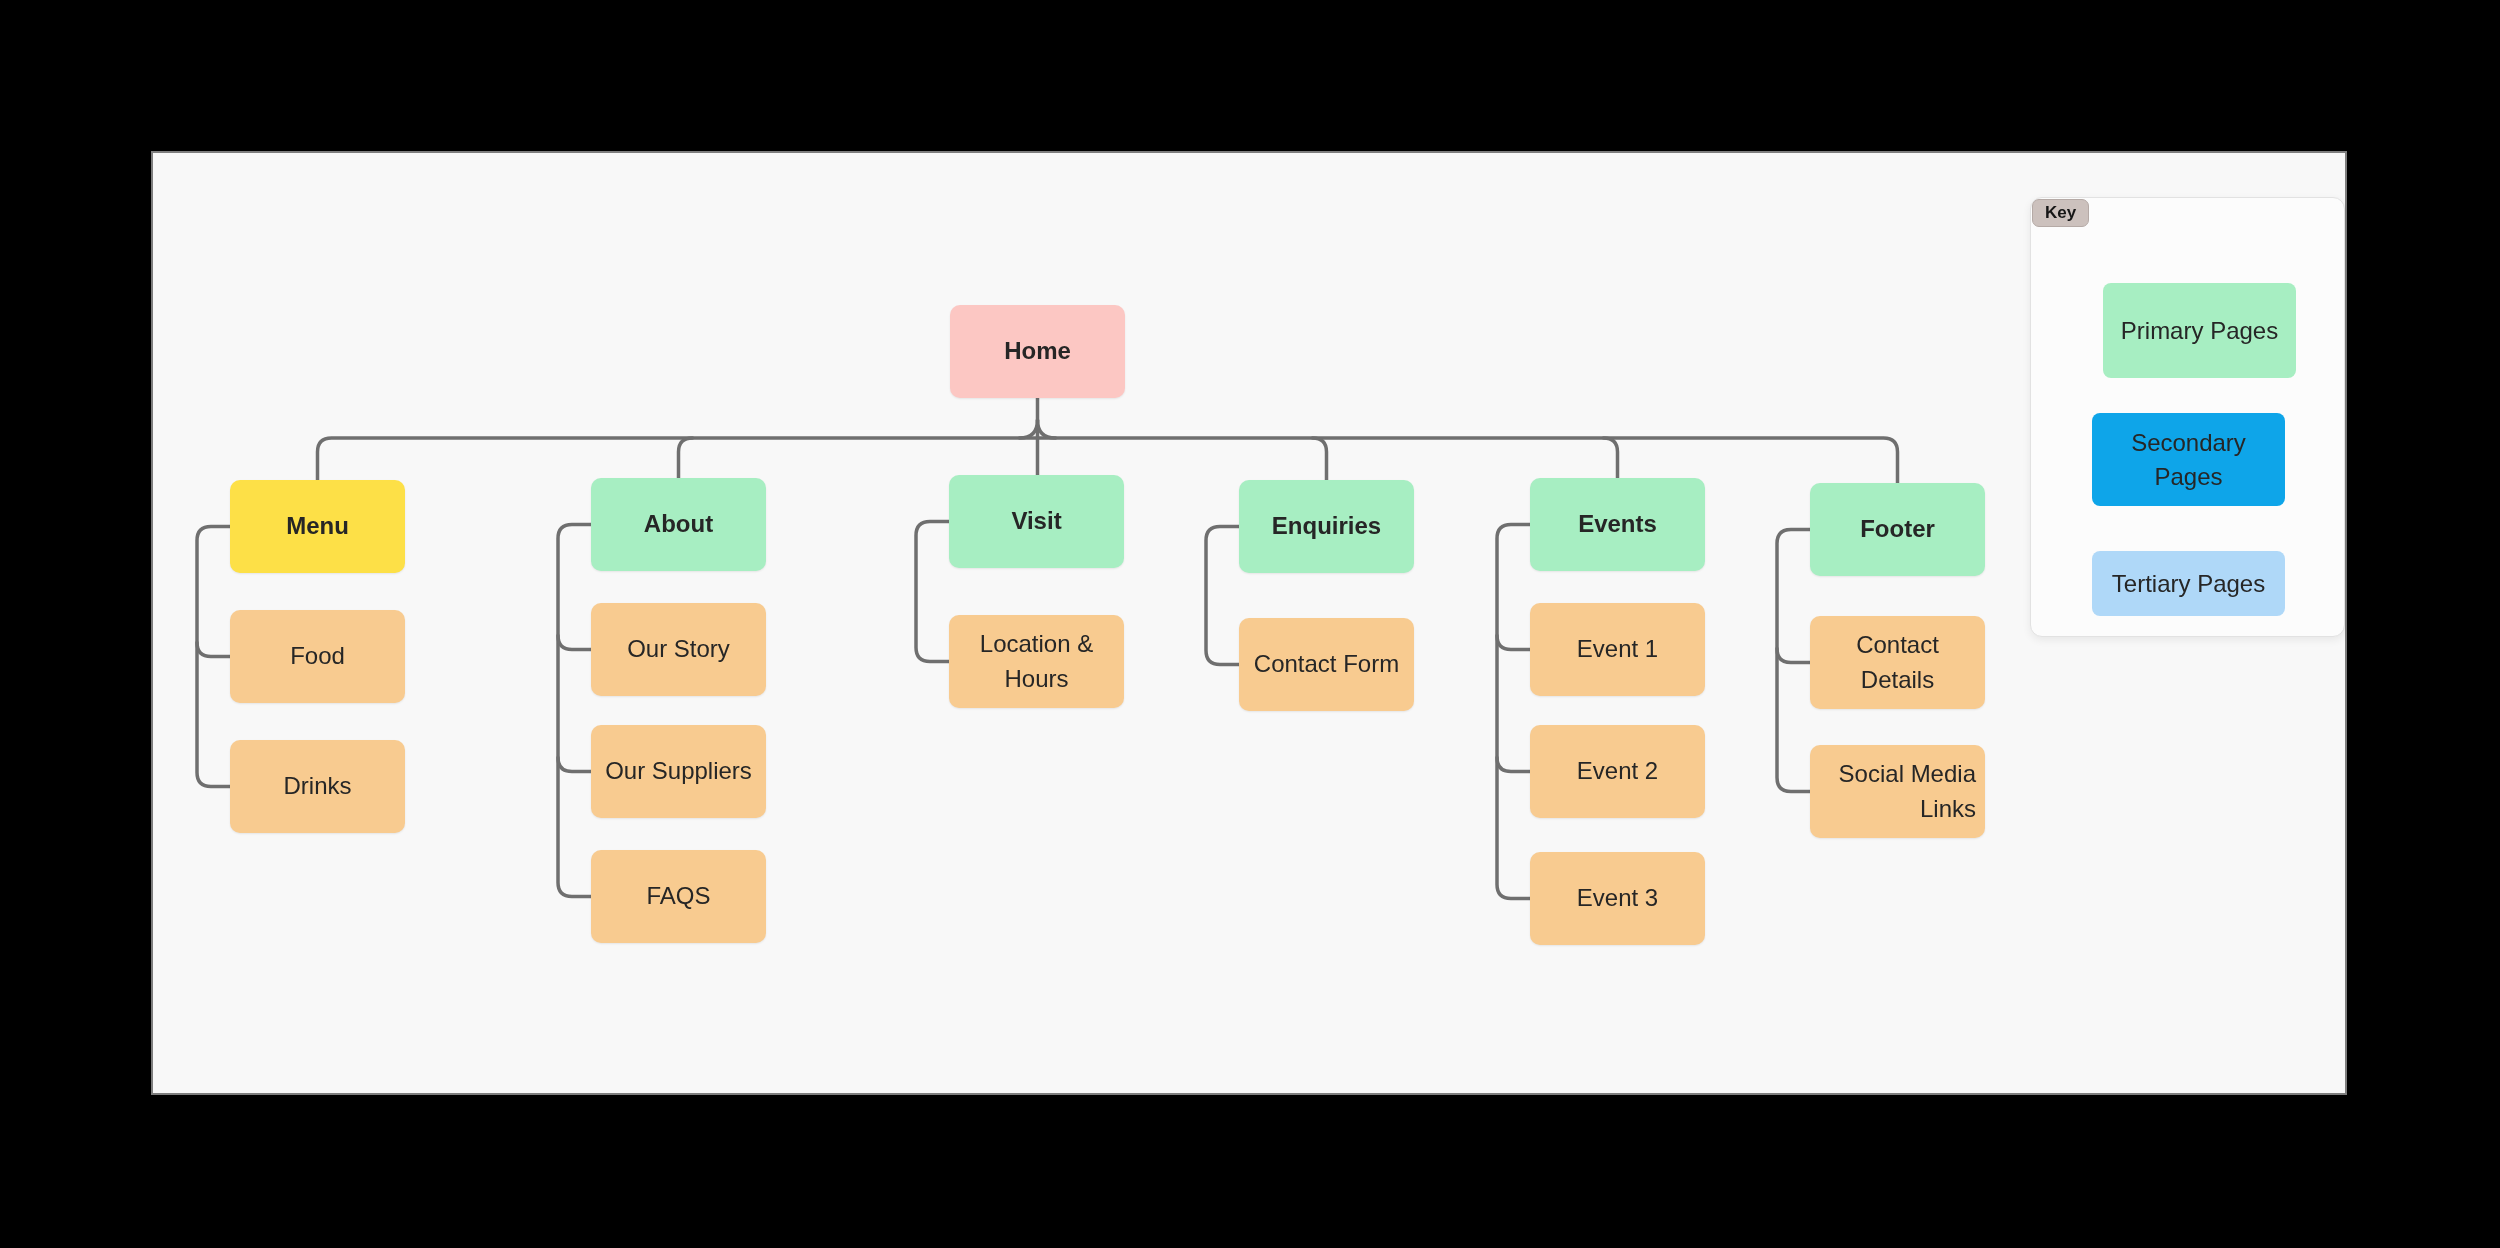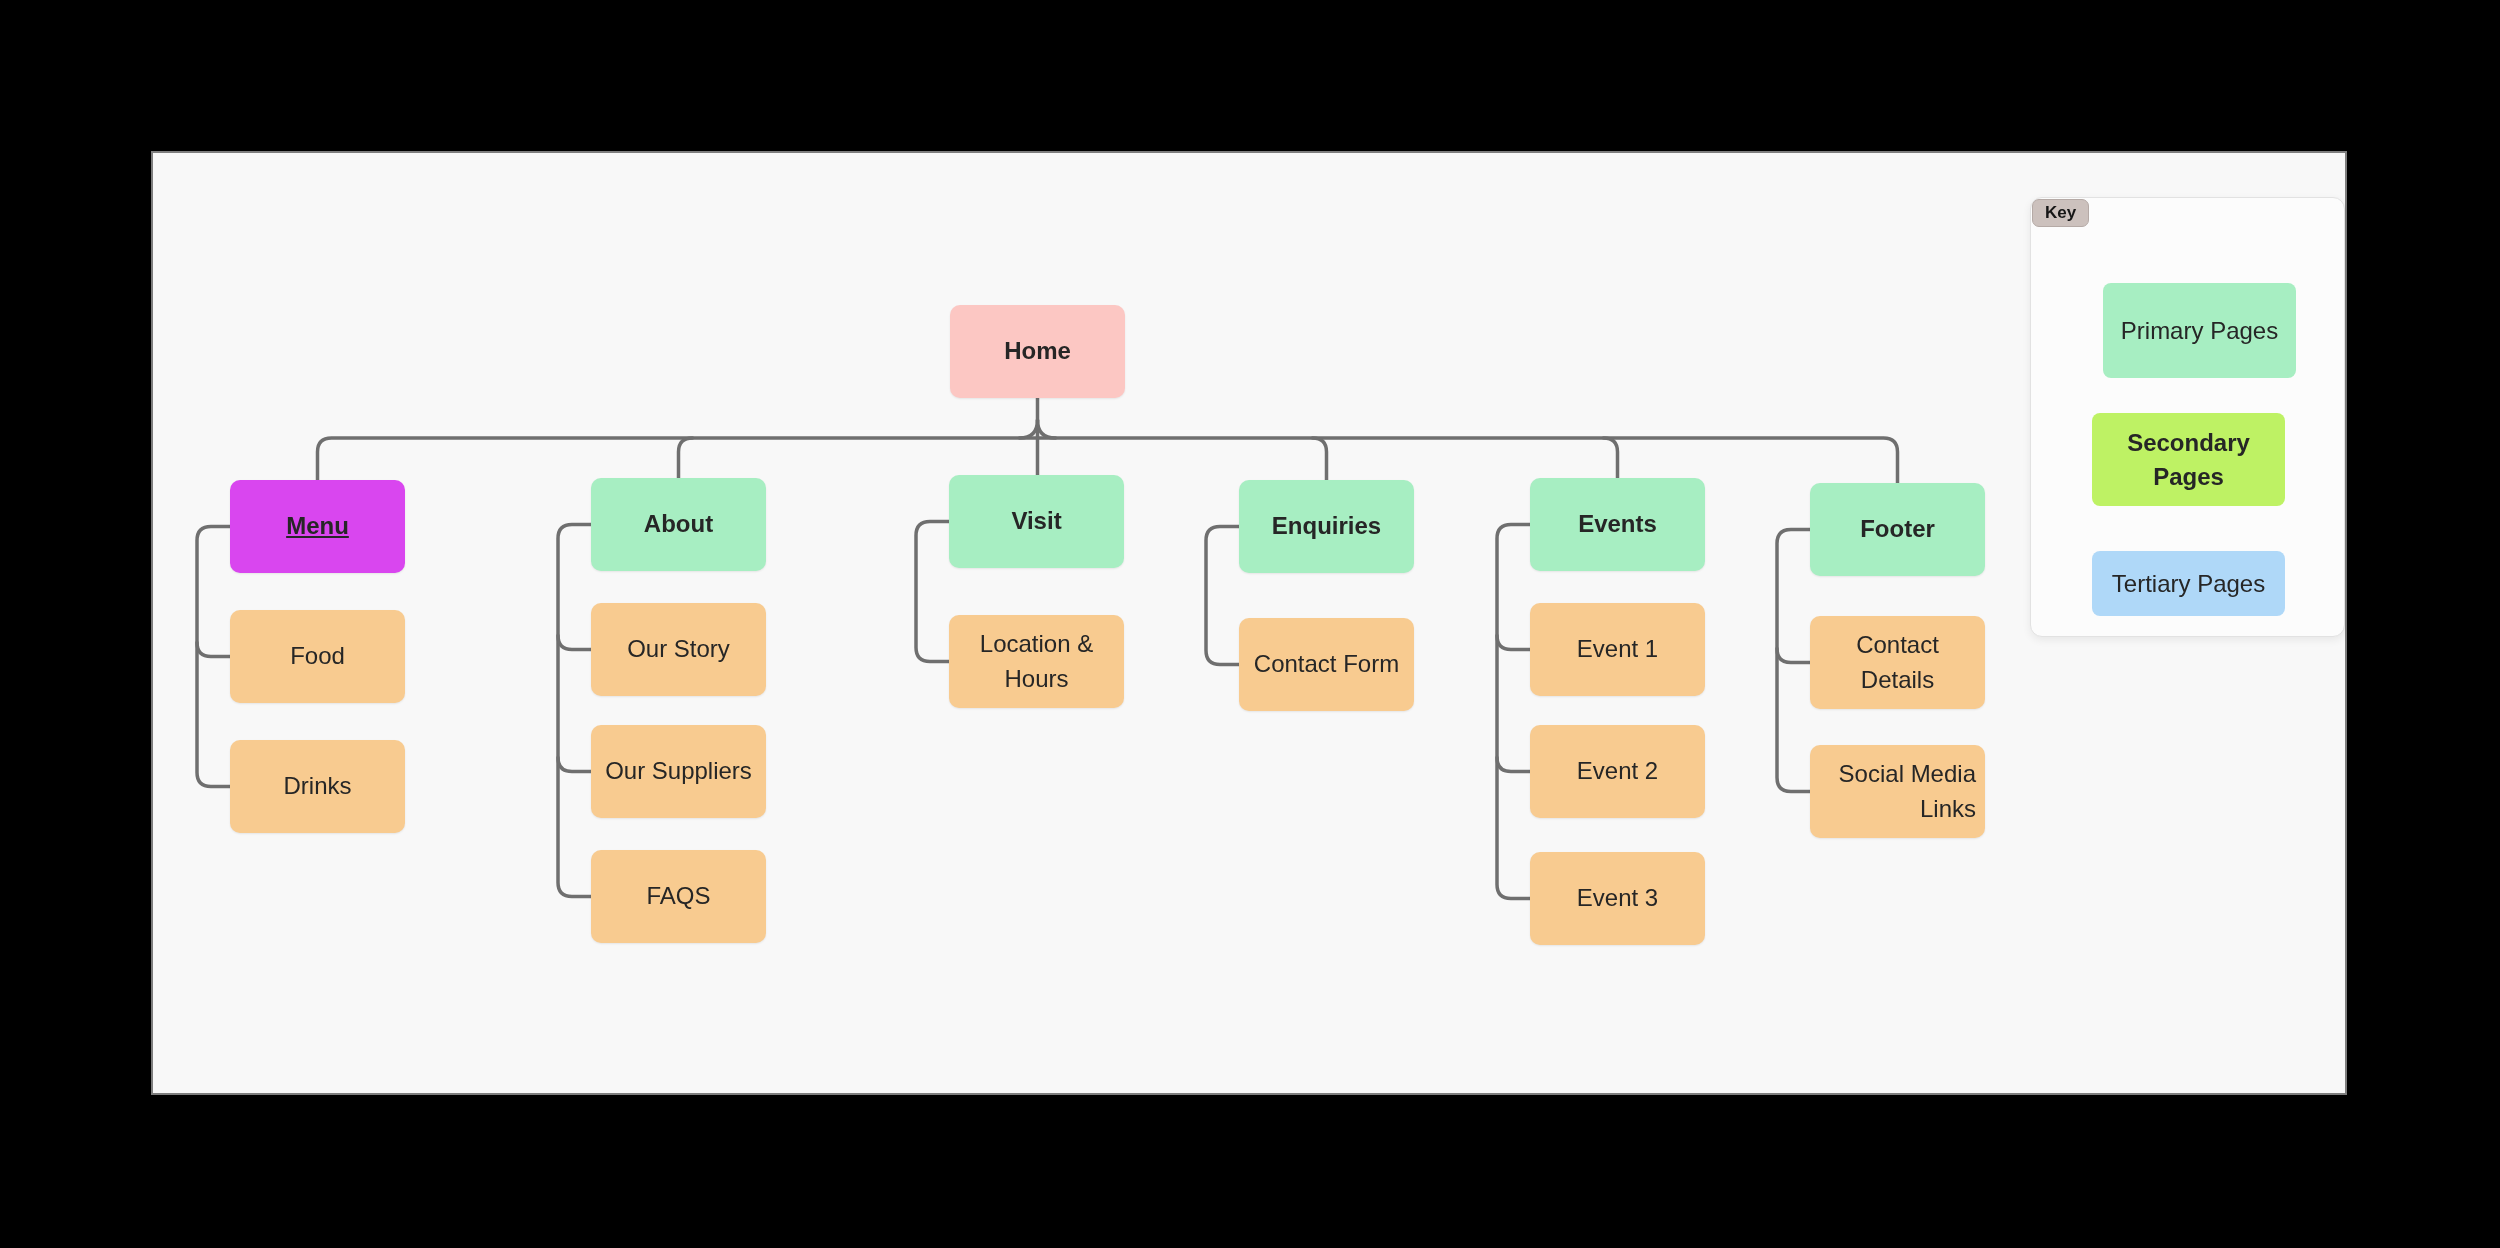--- a/index.html
+++ b/index.html
@@ -93,21 +93,21 @@
       <path class="edge" d="M 1377 371.5 L 1358 371.5 Q 1344 371.5 1344 385.5 L 1344 731.5 Q 1344 745.5 1358 745.5 L 1377 745.5"></path>
       <path class="edge" d="M 1344 482.5 Q 1344 496.5 1358 496.5 L 1377 496.5"></path>
       <path class="edge" d="M 1344 604.5 Q 1344 618.5 1358 618.5 L 1377 618.5"></path>
 
       <path class="edge" d="M 1657 376.5 L 1638 376.5 Q 1624 376.5 1624 390.5 L 1624 624.5 Q 1624 638.5 1638 638.5 L 1657 638.5"></path>
       <path class="edge" d="M 1624 495.5 Q 1624 509.5 1638 509.5 L 1657 509.5"></path>
     </svg>
 
     <div class="node root" id="node-home" style="background-color: rgb(252, 199, 195);">Home</div>
 
-    <div class="node primary" id="node-menu" style="background-color: #d946ef; text-decoration: underline;">Menu</div>
+    <div class="node primary" id="node-menu" style="background-color: #fde047;">Menu</div>
     <div class="node secondary" id="node-food" style="background-color: rgb(248, 203, 144);">Food</div>
     <div class="node secondary" id="node-drinks" style="background-color: rgb(248, 203, 144);">Drinks</div>
 
     <div class="node primary" id="node-about" style="background-color: rgb(167, 238, 194);">About</div>
     <div class="node secondary" id="node-our-story" style="background-color: rgb(248, 203, 144);">Our Story</div>
     <div class="node secondary" id="node-our-suppliers" style="background-color: rgb(248, 203, 144);">Our Suppliers</div>
     <div class="node secondary" id="node-faqs" style="background-color: rgb(248, 203, 144);">FAQS</div>
 
     <div class="node primary" id="node-visit" style="background-color: rgb(167, 238, 194);">Visit</div>
     <div class="node primary" id="node-enquiries" style="background-color: rgb(167, 238, 194);">Enquiries</div>
@@ -120,18 +120,18 @@
     <div class="node secondary" id="node-event-2" style="background-color: rgb(248, 203, 144);">Event 2</div>
     <div class="node secondary" id="node-event-3" style="background-color: rgb(248, 203, 144);">Event 3</div>
 
     <div class="node primary" id="node-footer" style="background-color: rgb(167, 238, 194);">Footer</div>
     <div class="node secondary" id="node-contact-details" style="background-color: rgb(248, 203, 144);">Contact Details</div>
     <div class="node secondary" id="node-social-media-links" style="background-color: rgb(248, 203, 144); text-align: right;">Social Media Links</div>
 
     <div id="key-panel">
       <div id="key-chip">Key</div>
       <div class="swatch" id="swatch-primary" style="background-color: rgb(167, 238, 194);">Primary Pages</div>
-      <div class="swatch" id="swatch-secondary" style="background-color: #bef264; font-weight: bold;">Secondary Pages</div>
+      <div class="swatch" id="swatch-secondary" style="background-color: #0ea5e9;">Secondary Pages</div>
       <div class="swatch" id="swatch-tertiary" style="background-color: rgb(175, 216, 248);">Tertiary Pages</div>
     </div>
 
   </div>
 </div>
 
 </body></html>

